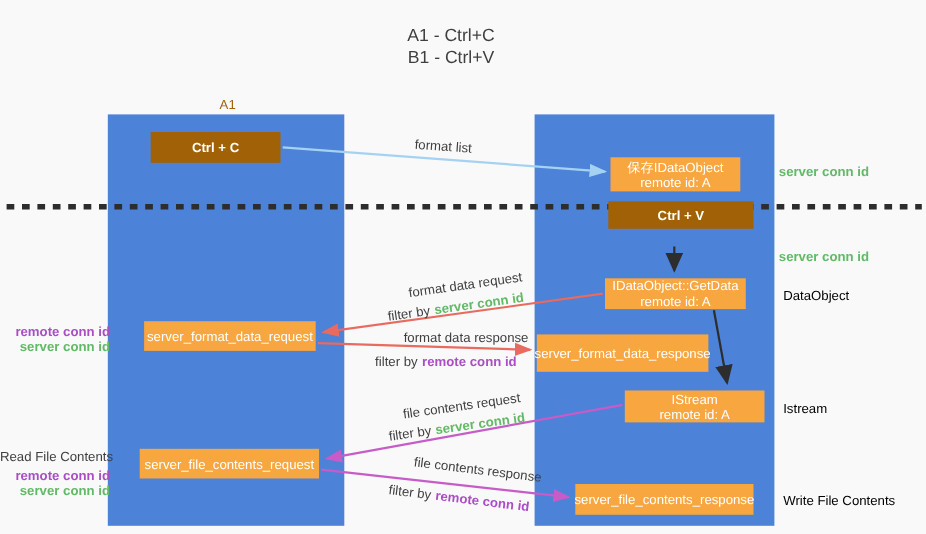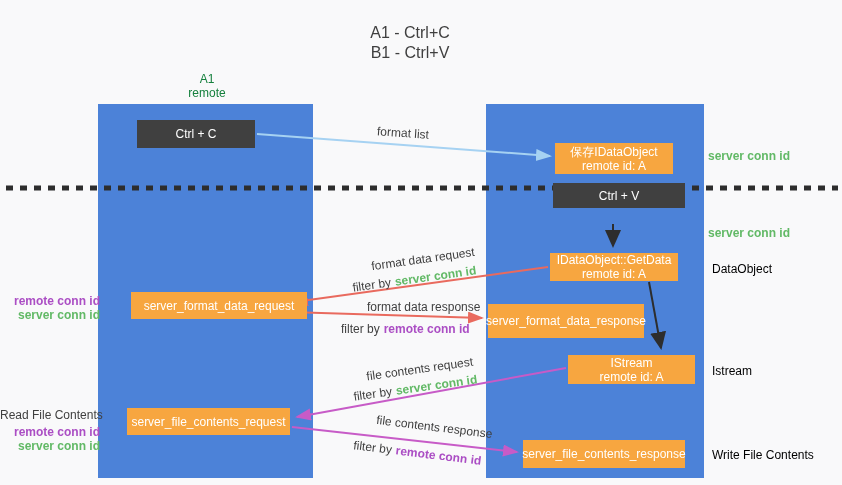--- a/index.html
+++ b/index.html
@@ -2,43 +2,43 @@
 <html><head>
 <meta charset="utf-8">
 <style>
   html,body{margin:0;padding:0;}
   body{font-family:"Liberation Sans","DejaVu Sans",sans-serif;background:#f9f9fa;}
   .stage{position:relative;width:842px;height:485px;background:#f9f9fa;overflow:hidden;margin-top:16px;}
 
   .title{position:absolute;left:330px;top:7px;width:160px;text-align:center;
          font-size:16px;line-height:20px;color:#3f3f3f;}
 
-  .col-header{position:absolute;top:56px;width:120px;text-align:center;
-              font-size:12px;line-height:14px;color:#15803d;}
+  .col-header{position:absolute;top:72px;width:120px;text-align:center;
+              font-size:12px;line-height:14px;color:#a16207;}
   .col-header.left{left:147px;}
   .col-header.right{left:537px;}
 
   .column{position:absolute;top:88px;height:374px;background:#4c82d8;}
   .col-left{left:98px;width:215px;}
   .col-right{left:486px;width:218px;}
 
   svg.overlay{position:absolute;left:0;top:0;width:842px;height:485px;pointer-events:none;}
 
   .box{position:absolute;display:flex;align-items:center;justify-content:center;
        color:#ffffff;text-align:center;box-sizing:border-box;}
-  .box.green{background:#404040;font-size:11px;}
+  .box.green{background:#a16207;font-size:11px;font-weight:bold;}
   .box.orange{background:#f7a640;}
   .box.two-line{flex-direction:column;font-size:12px;line-height:14px;}
   .box.one-line{font-size:12px;}
 
   .b-ctrl-c{left:137px;top:104px;width:118px;height:28px;}
   .b-save{left:555px;top:127px;width:118px;height:31px;}
   .b-ctrl-v{left:553px;top:167px;width:132px;height:25px;}
   .b-getdata{left:550px;top:237px;width:128px;height:28px;}
-  .b-fmt-req{left:131px;top:276px;width:176px;height:27px;}
+  .b-fmt-req{left:131px;top:276px;width:156px;height:27px;}
   .b-fmt-resp{left:488px;top:288px;width:156px;height:34px;}
   .b-istream{left:568px;top:339px;width:127px;height:29px;}
   .b-file-req{left:127px;top:392px;width:163px;height:27px;justify-content:center;}
   .b-file-resp{left:523px;top:424px;width:162px;height:28px;}
 
   .mid-label{position:absolute;font-size:12px;color:#3f3f3f;white-space:nowrap;}
   .rot-up{transform:rotate(-8deg);}
   .rot-dn{transform:rotate(7deg);}
   .rot-dl{transform:rotate(4deg);}
   .green-txt{color:#62b966;font-weight:bold;}

